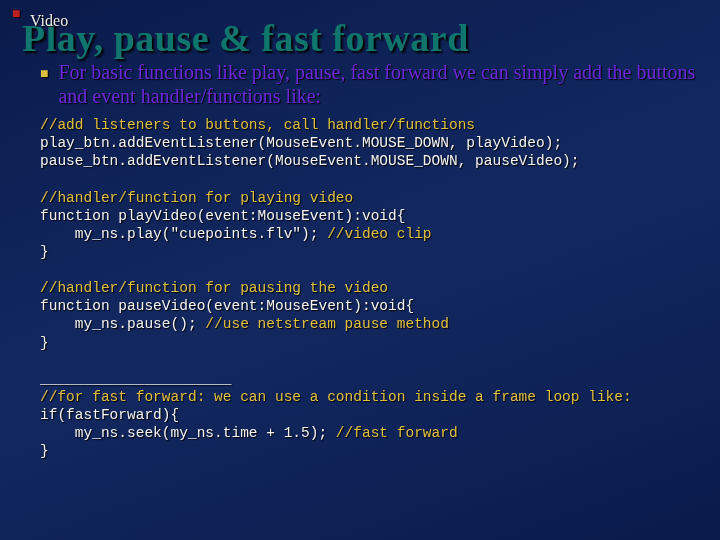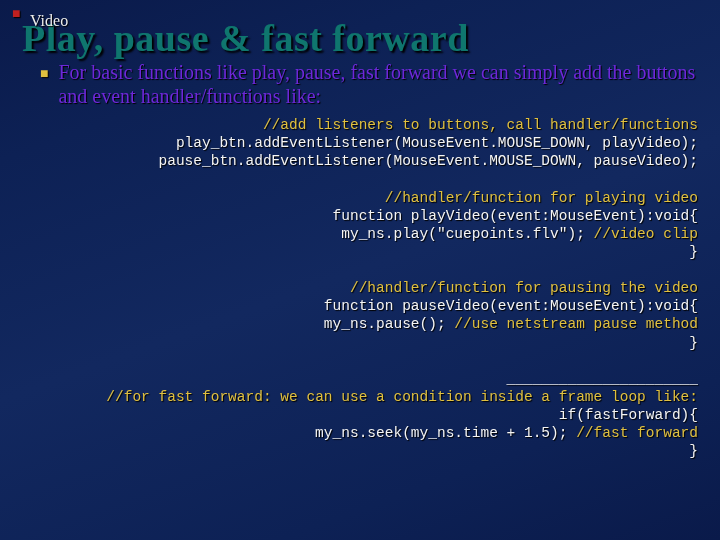--- a/index.html
+++ b/index.html
@@ -71,22 +71,21 @@
     color: #6d28d9;
     text-shadow: 1px 1px 1px #000;
   }
   .code {
     font-family: "Courier New", monospace;
     font-size: 14.5px;
     line-height: 1.25;
     white-space: pre;
     color: #f5f5f5;
     text-shadow: 1px 1px 1px #000;
-    margin-left: 6px;
-    text-align: right;
+    margin-left: 0;
   }
   .comment {
     color: #e0c040;
   }
 </style>
 </head>
 <body>
 
 <div class="slide">
 

